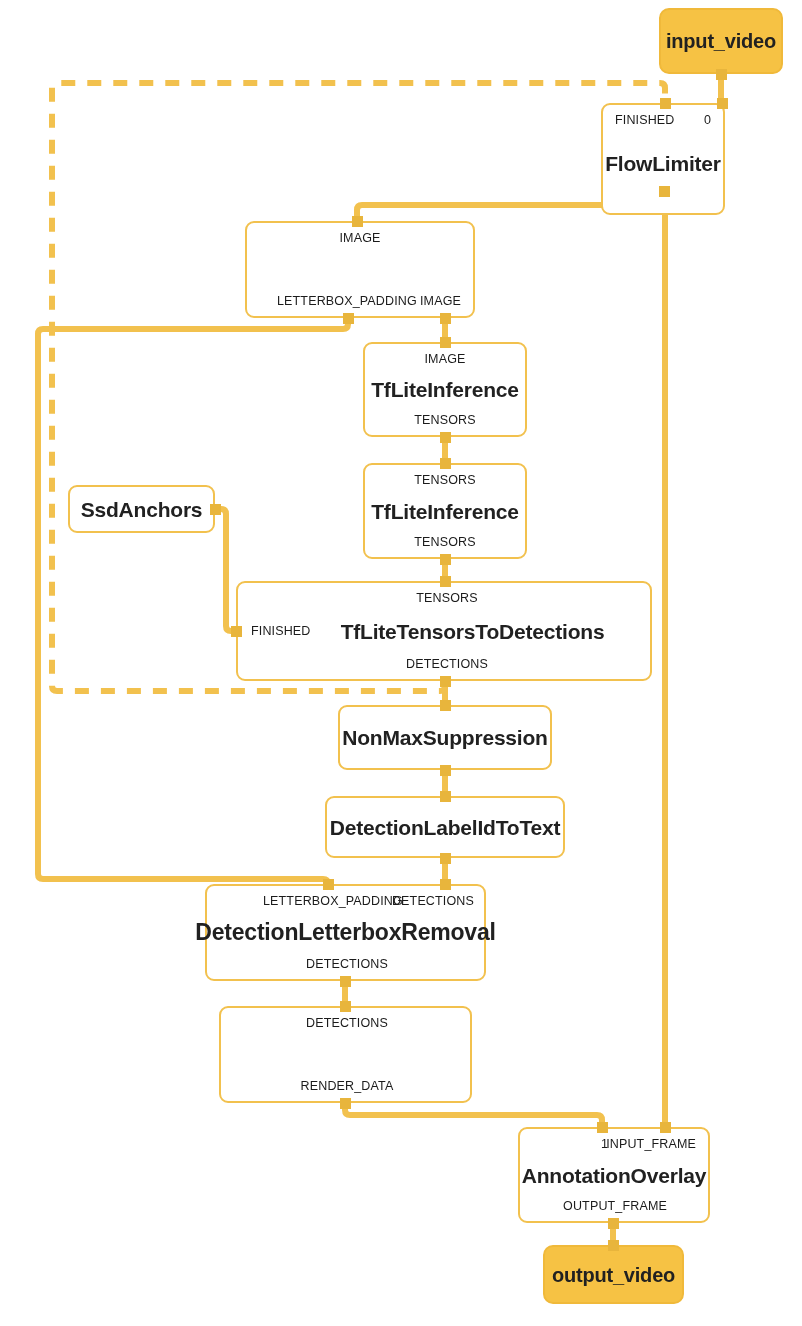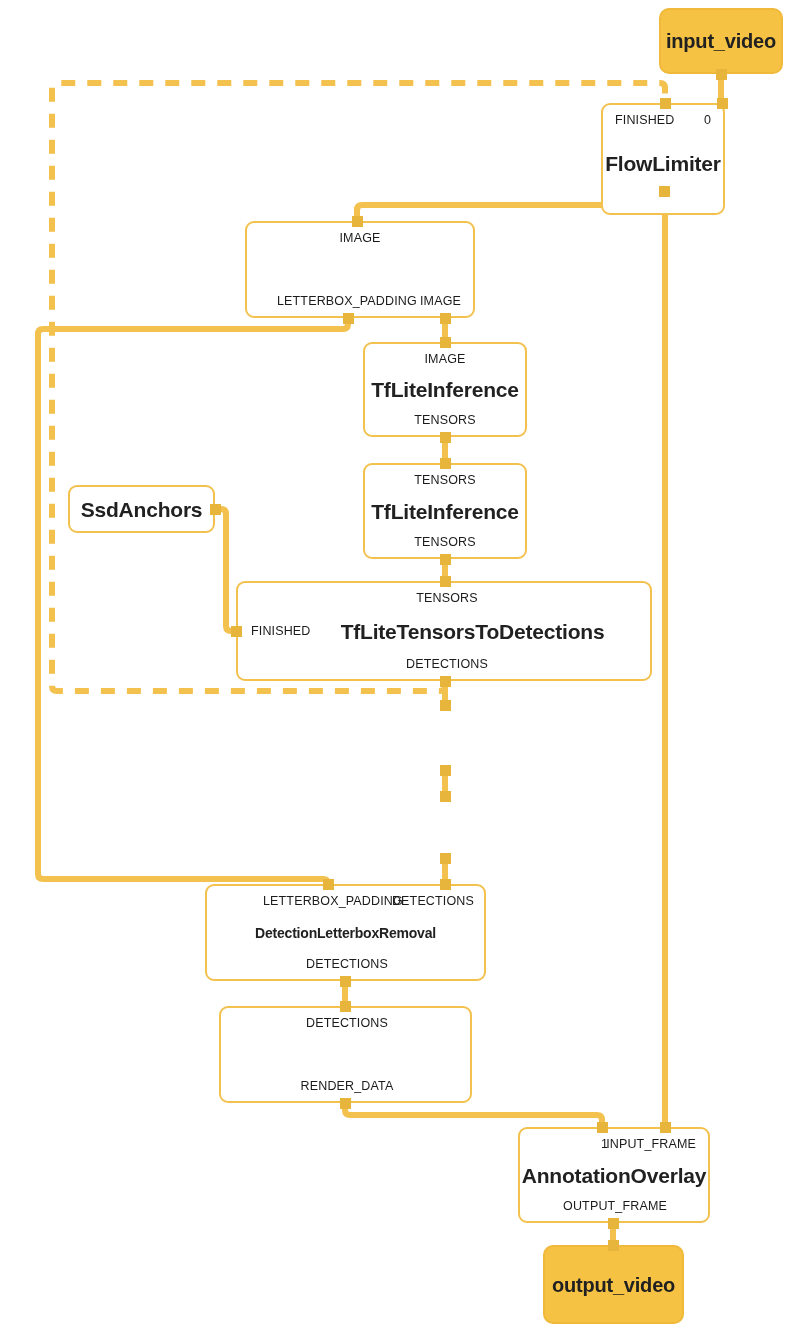--- a/index.html
+++ b/index.html
@@ -164,30 +164,36 @@
   <div class="node" style="left:236px; top:581px; width:416px; height:100px;">
     <div class="port-label top" style="left:209px; transform:translateX(-50%);">TENSORS</div>
     <div class="port-label side" style="left:13px;">FINISHED</div>
     <div class="node-title" style="margin-left:57px;">TfLiteTensorsToDetections</div>
     <div class="port-label bottom" style="left:209px; transform:translateX(-50%);">DETECTIONS</div>
   </div>
   <div class="port-nub" style="left:439.5px; top:575.5px;"></div>
   <div class="port-nub" style="left:230.5px; top:625.5px;"></div>
   <div class="port-nub" style="left:439.5px; top:675.5px;"></div>
 
+  <div class="node" style="left:338px; top:705px; width:214px; height:65px;">
+    <div class="node-title">NonMaxSuppression</div>
+  </div>
   <div class="port-nub" style="left:439.5px; top:699.5px;"></div>
   <div class="port-nub" style="left:439.5px; top:764.5px;"></div>
 
+  <div class="node" style="left:325px; top:796px; width:240px; height:62px;">
+    <div class="node-title">DetectionLabelIdToText</div>
+  </div>
   <div class="port-nub" style="left:439.5px; top:790.5px;"></div>
   <div class="port-nub" style="left:439.5px; top:852.5px;"></div>
 
   <div class="node small-title" style="left:205px; top:884px; width:281px; height:97px;">
     <div class="port-label top" style="left:56px;">LETTERBOX_PADDING</div>
     <div class="port-label top" style="right:10px;">DETECTIONS</div>
-    <div class="node-title" style="font-size:14px;">DetectionLetterboxRemoval</div>
+    <div class="node-title" style="font-size:23px;">DetectionLetterboxRemoval</div>
     <div class="port-label bottom" style="left:140px; transform:translateX(-50%);">DETECTIONS</div>
   </div>
   <div class="port-nub" style="left:322.5px; top:878.5px;"></div>
   <div class="port-nub" style="left:439.5px; top:878.5px;"></div>
   <div class="port-nub" style="left:339.5px; top:975.5px;"></div>
 
   <div class="node" style="left:219px; top:1006px; width:253px; height:97px;">
     <div class="port-label top" style="left:126px; transform:translateX(-50%);">DETECTIONS</div>
     <div class="port-label bottom" style="left:126px; transform:translateX(-50%);">RENDER_DATA</div>
   </div>
@@ -197,18 +203,18 @@
   <div class="node" style="left:518px; top:1127px; width:192px; height:96px;">
     <div class="port-label top" style="left:81px;">1</div>
     <div class="port-label top" style="right:12px;">INPUT_FRAME</div>
     <div class="node-title">AnnotationOverlay</div>
     <div class="port-label bottom" style="left:95px; transform:translateX(-50%);">OUTPUT_FRAME</div>
   </div>
   <div class="port-nub" style="left:596.5px; top:1121.5px;"></div>
   <div class="port-nub" style="left:659.5px; top:1121.5px;"></div>
   <div class="port-nub" style="left:607.5px; top:1217.5px;"></div>
 
-  <div class="node stream" style="left:543px; top:1245px; width:141px; height:79px;">
+  <div class="node stream" style="left:543px; top:1245px; width:141px; height:59px;">
     <div class="node-title">output_video</div>
   </div>
   <div class="port-nub" style="left:607.5px; top:1239.5px;"></div>
 
 </div>
 
 </body></html>

